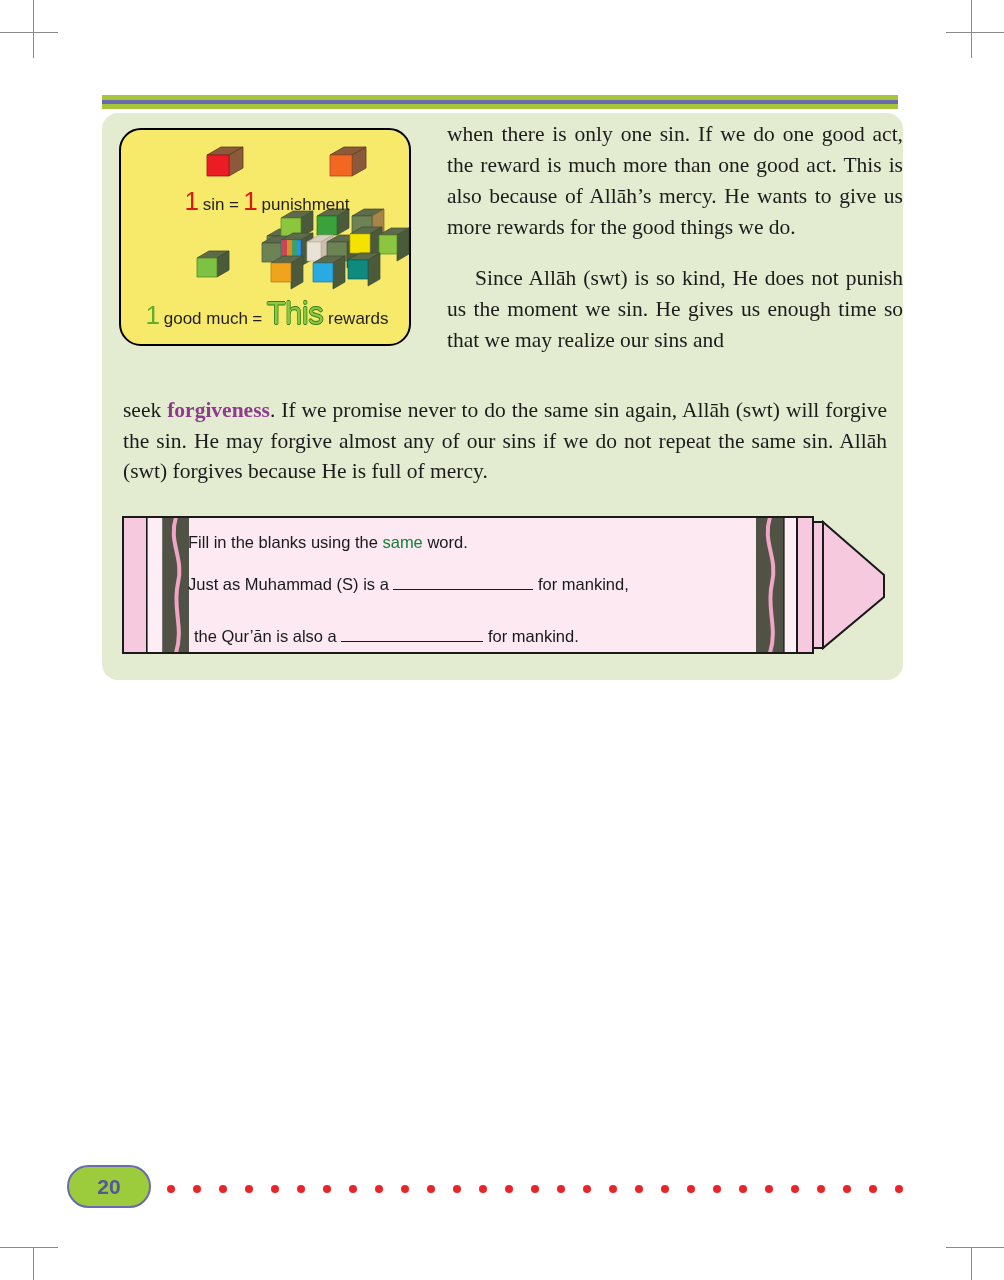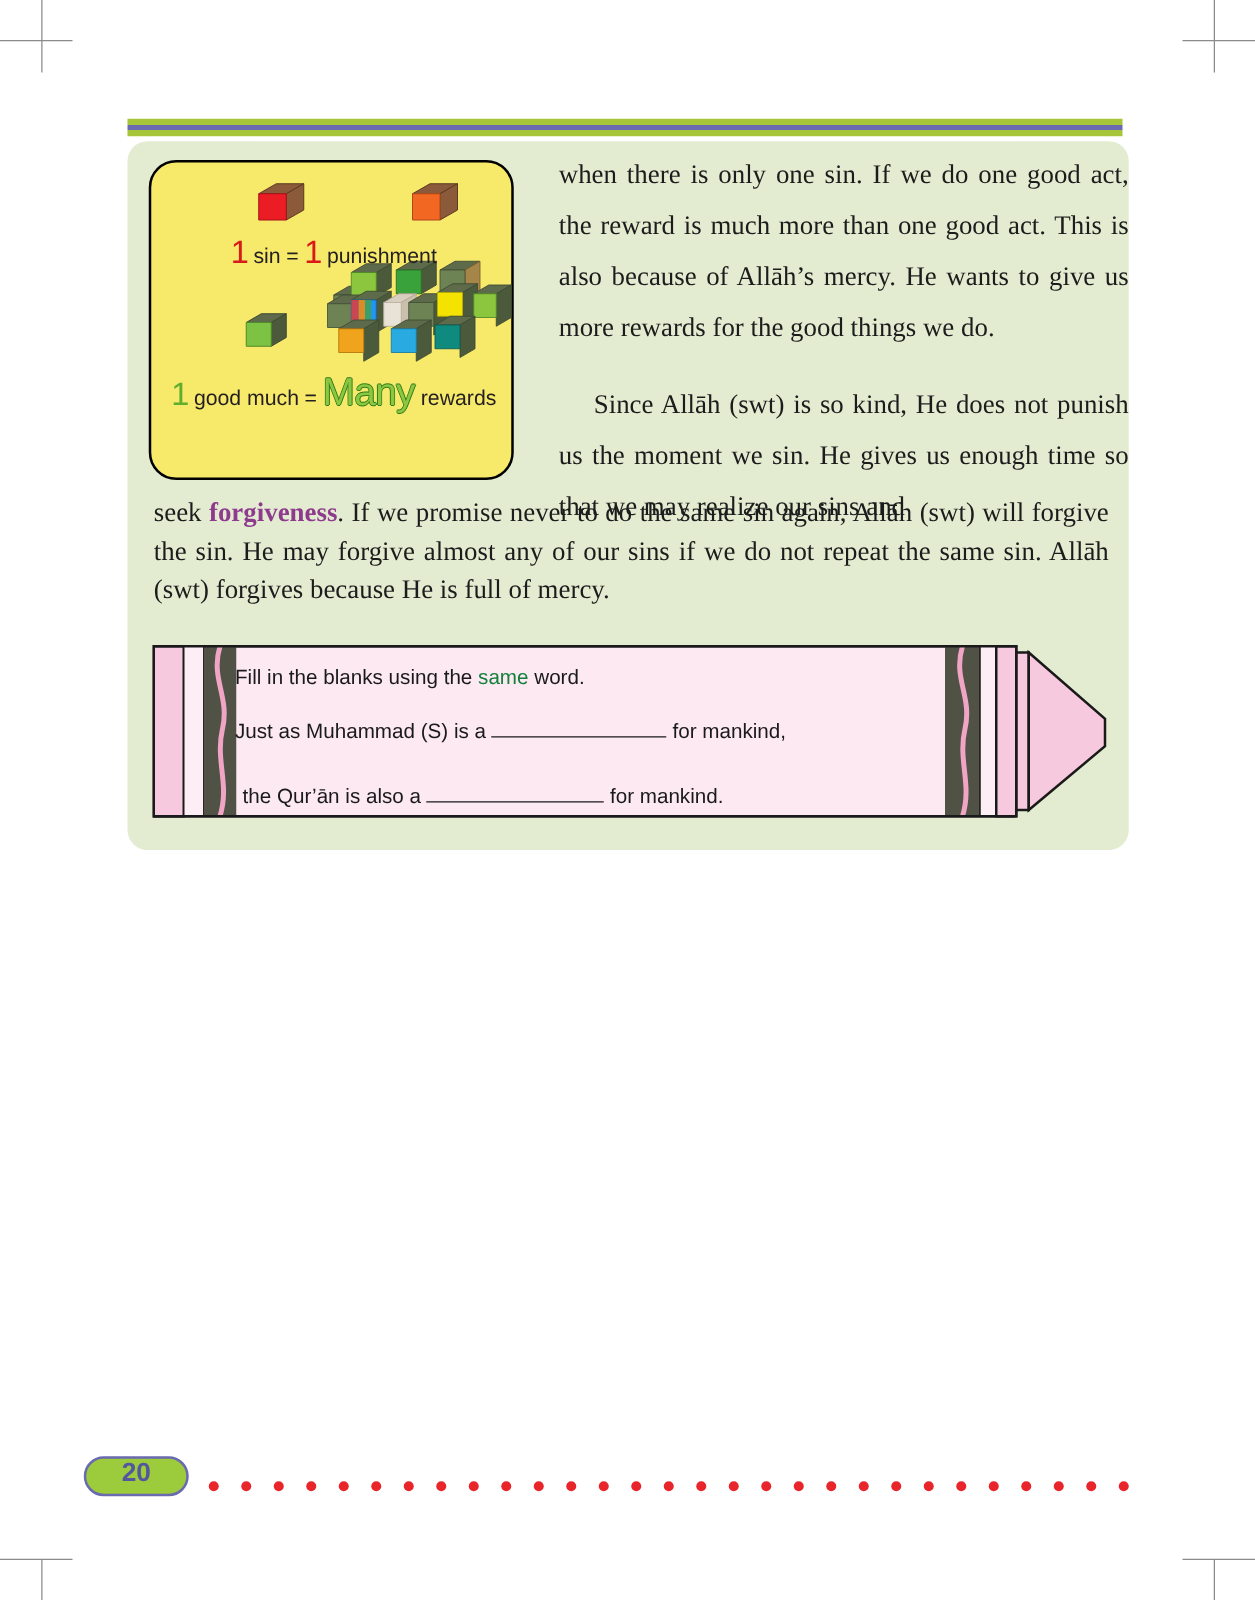--- a/index.html
+++ b/index.html
@@ -54,21 +54,21 @@
     background: #e3ecd1;
     border-radius: 16px;
   }
 
   
   .illus-card {
     position: absolute;
     left: 17px;
     top: 15px;
     width: 292px;
-    height: 256px;
+    height: 218px;
     background: #f7e96a;
     border: 2.5px solid #000000;
     border-radius: 22px;
     box-sizing: border-box;
   }
 
   
   .illus-svg { position: absolute; left: 0; top: 0; }
 
   .illus-line1 {
@@ -114,21 +114,21 @@
   }
 
   
   .col-text {
     position: absolute;
     left: 345px;
     top: 6px;
     width: 456px;
     font-family: "Liberation Serif", serif;
     font-size: 21.5px;
-    line-height: 41px;
+    line-height: 31px;
     color: #1c1c1c;
     text-align: justify;
   }
   .col-text p { margin: 0; }
   .col-text p.indent { text-indent: 28px; margin-top: 20px; }
 
   .full-text {
     position: absolute;
     left: 5px;
     top: 266px;
@@ -177,26 +177,27 @@
   }
   .blank-a { width: 140px; }
   .blank-b { width: 142px; }
 
   
   .page-pill {
     position: absolute;
     left: 67px;
     top: 1165px;
     width: 84px;
-    height: 32px;
+    height: 43px;
     background: #9ccb3b;
     border: 2.5px solid #6a6ab0;
     border-radius: 23px;
     box-sizing: border-box;
     display: flex;
+    align-items: center;
     justify-content: center;
   }
   .page-pill span {
     font-family: "Liberation Sans", sans-serif;
     font-weight: bold;
     font-size: 21px;
     color: #54569e;
   }
 
   
@@ -340,21 +341,21 @@
 
     <div class="illus-line1">
       <span class="big-one">1</span><span class="lbl"> </span><span class="lbl">sin</span>
       <span class="eq">=</span>
       <span class="big-one">1</span><span class="lbl"> </span><span class="lbl">punishment</span>
     </div>
 
     <div class="illus-line2">
       <span class="big-one-green">1</span><span class="lbl"> </span><span class="lbl">good much</span>
       <span class="eq">=</span>
-      <span class="many">Many</span><span class="lbl"> </span><span class="lbl">rewards</span>
+      <span class="many">This</span><span class="lbl"> </span><span class="lbl">rewards</span>
     </div>
   </div>
 
   <div class="col-text">
     <p>when there is only one sin. If we do one good act, the reward is much more than one good act. This is also because of Allāh’s mercy. He wants to give us more rewards for the good things we do.</p>
     <p class="indent">Since Allāh (swt) is so kind, He does not punish us the moment we sin. He gives us enough time so that we may realize our sins and</p>
   </div>
 
   <div class="full-text">
     <p><span>seek </span><span class="hl-forgiveness">forgiveness</span><span>. If we promise never to do the same sin again, Allāh (swt) will forgive the sin. He may forgive almost any of our sins if we do not repeat the same sin. Allāh (swt) forgives  because He is full of mercy.</span></p>

